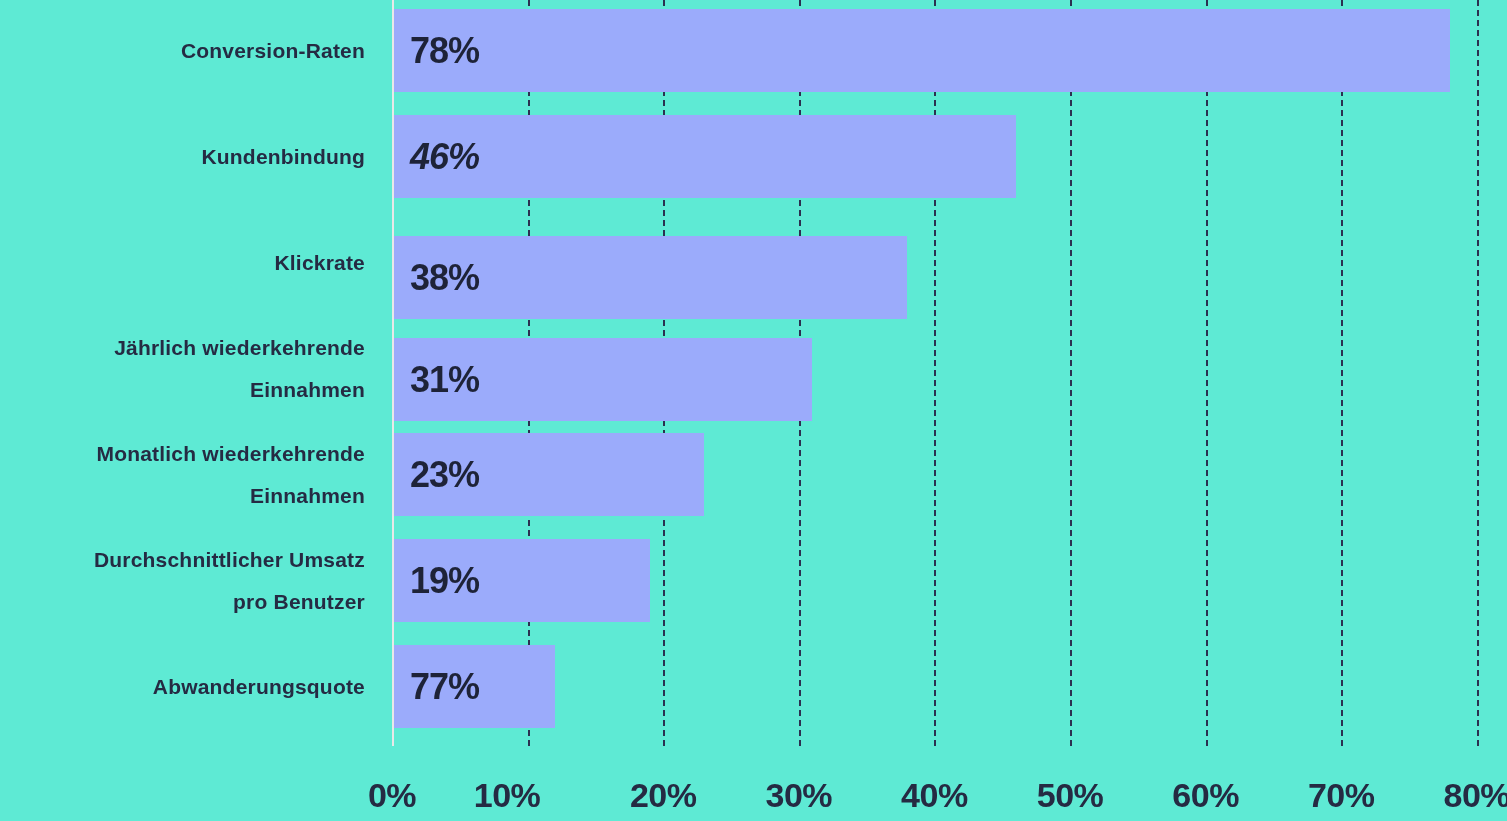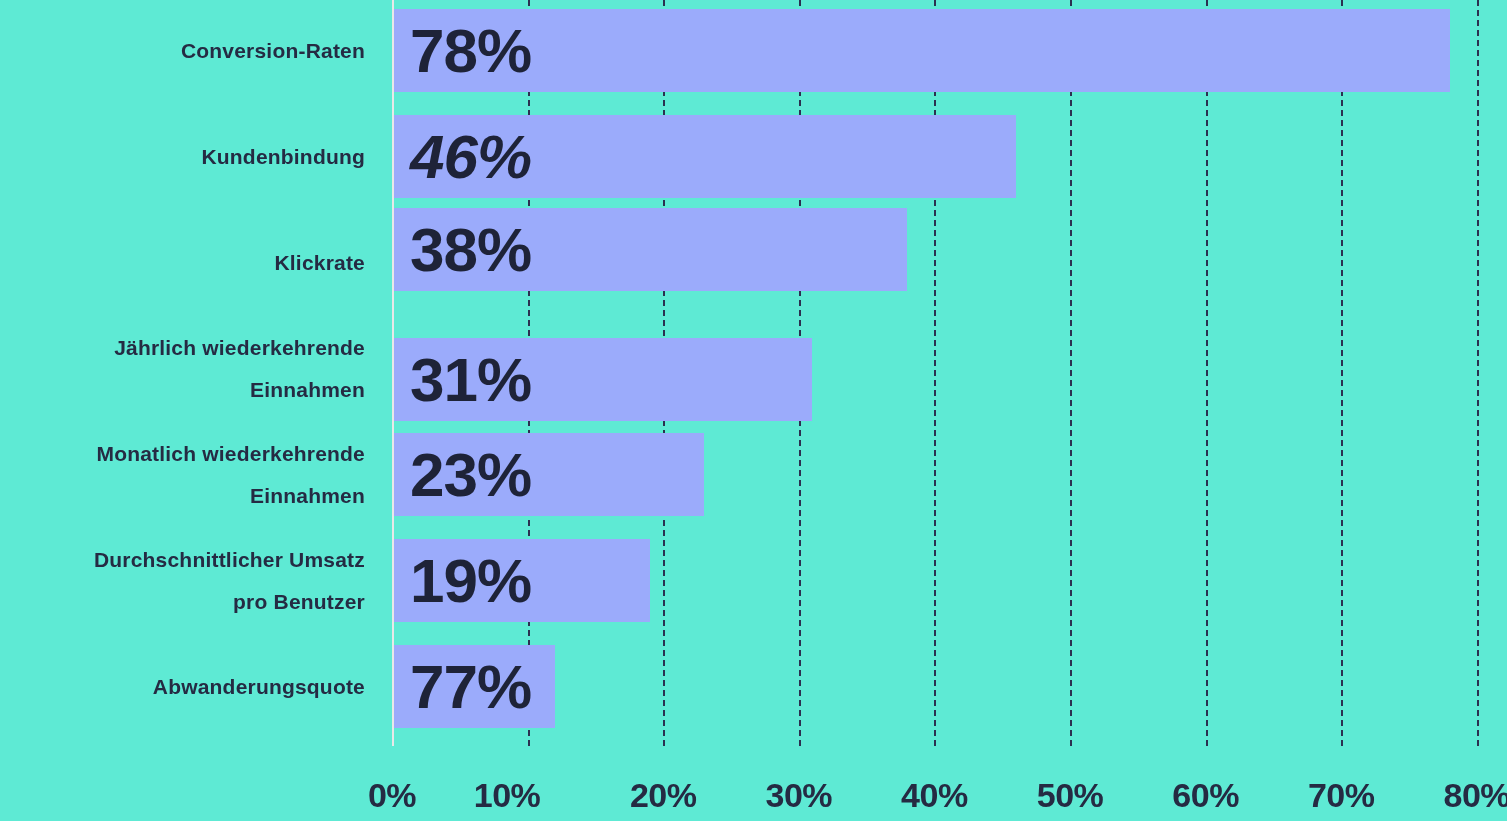--- a/index.html
+++ b/index.html
@@ -63,21 +63,21 @@
     top: 0px;
     height: 83px;
     background: #9babfb;
   }
   .bar-value {
     position: absolute;
     left: 18px;
     top: 0px;
     height: 83px;
     line-height: 83px;
-    font-size: 62px;
+    font-size: 36px;
     font-weight: 700;
     color: #1e2338;
     letter-spacing: -1px;
     white-space: nowrap;
   }
 
   
   .y-label {
     position: absolute;
     right: 1142px;       
@@ -148,21 +148,21 @@
       </div>
     <div id="bars">
         <div class="bar-row" style="top: 9px; width: 1057.68px;">
           <div class="bar" style="width: 1057.68px;"></div>
           <div class="bar-value">78%</div>
         </div>
         <div class="bar-row" style="top: 115px; width: 623.76px; font-style: italic;">
           <div class="bar" style="width: 623.76px;"></div>
           <div class="bar-value">46%</div>
         </div>
-        <div class="bar-row" style="top: 208px; width: 515.28px;">
+        <div class="bar-row" style="top: 236px; width: 515.28px;">
           <div class="bar" style="width: 515.28px;"></div>
           <div class="bar-value">38%</div>
         </div>
         <div class="bar-row" style="top: 338px; width: 420.36px;">
           <div class="bar" style="width: 420.36px;"></div>
           <div class="bar-value">31%</div>
         </div>
         <div class="bar-row" style="top: 433px; width: 311.88px;">
           <div class="bar" style="width: 311.88px;"></div>
           <div class="bar-value">23%</div>

